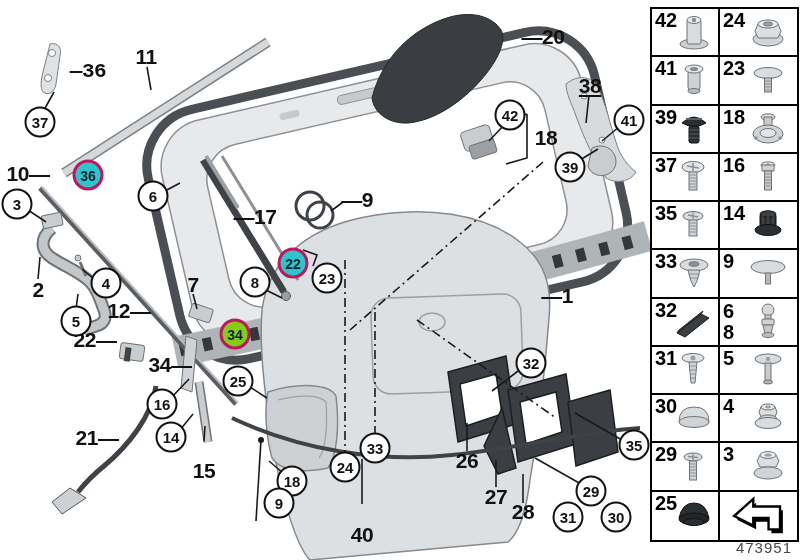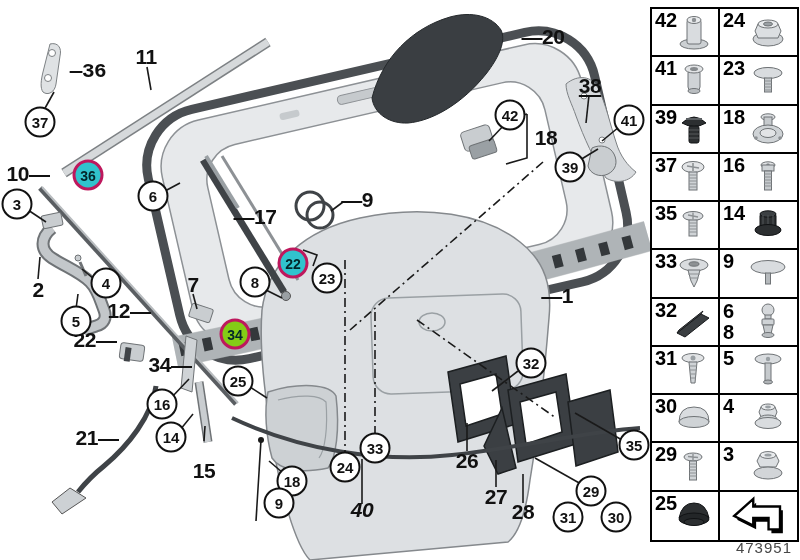--- a/index.html
+++ b/index.html
@@ -305,21 +305,21 @@
       <div class="co plain" style="left: 170px; top: 365px;">34—</div>
       <div class="co plain" style="left: 97px; top: 438px;">21—</div>
       <div class="co plain" style="left: 204px; top: 450px; margin-top: 21px;">15</div>
       <div class="co plain" style="left: 193px; top: 285px;">7</div>
       <div class="co plain" style="left: 255px; top: 217px;">—17</div>
       <div class="co plain" style="left: 357px; top: 200px;">—9</div>
       <div class="co plain" style="left: 543px; top: 37px;">—20</div>
       <div class="co plain" style="left: 590px; top: 86px; text-decoration: underline;">38</div>
       <div class="co plain" style="left: 546px; top: 138px;">18</div>
       <div class="co plain" style="left: 557px; top: 296px;">—1</div>
-      <div class="co plain" style="left: 362px; top: 510px; font-style: italic;">40</div>
+      <div class="co plain" style="left: 362px; top: 535px;">40</div>
       <div class="co plain" style="left: 467px; top: 461px;">26</div>
       <div class="co plain" style="left: 496px; top: 497px;">27</div>
       <div class="co plain" style="left: 523px; top: 512px;">28</div>
       <div class="co circle" style="left: 40px; top: 122px;">37</div>
       <div class="co circle" style="left: 17px; top: 204px;">3</div>
       <div class="co circle" style="left: 106px; top: 283px;">4</div>
       <div class="co circle" style="left: 76px; top: 321px;">5</div>
       <div class="co circle" style="left: 153px; top: 196px;">6</div>
       <div class="co circle" style="left: 255px; top: 282px;">8</div>
       <div class="co circle" style="left: 327px; top: 278px;">23</div>

